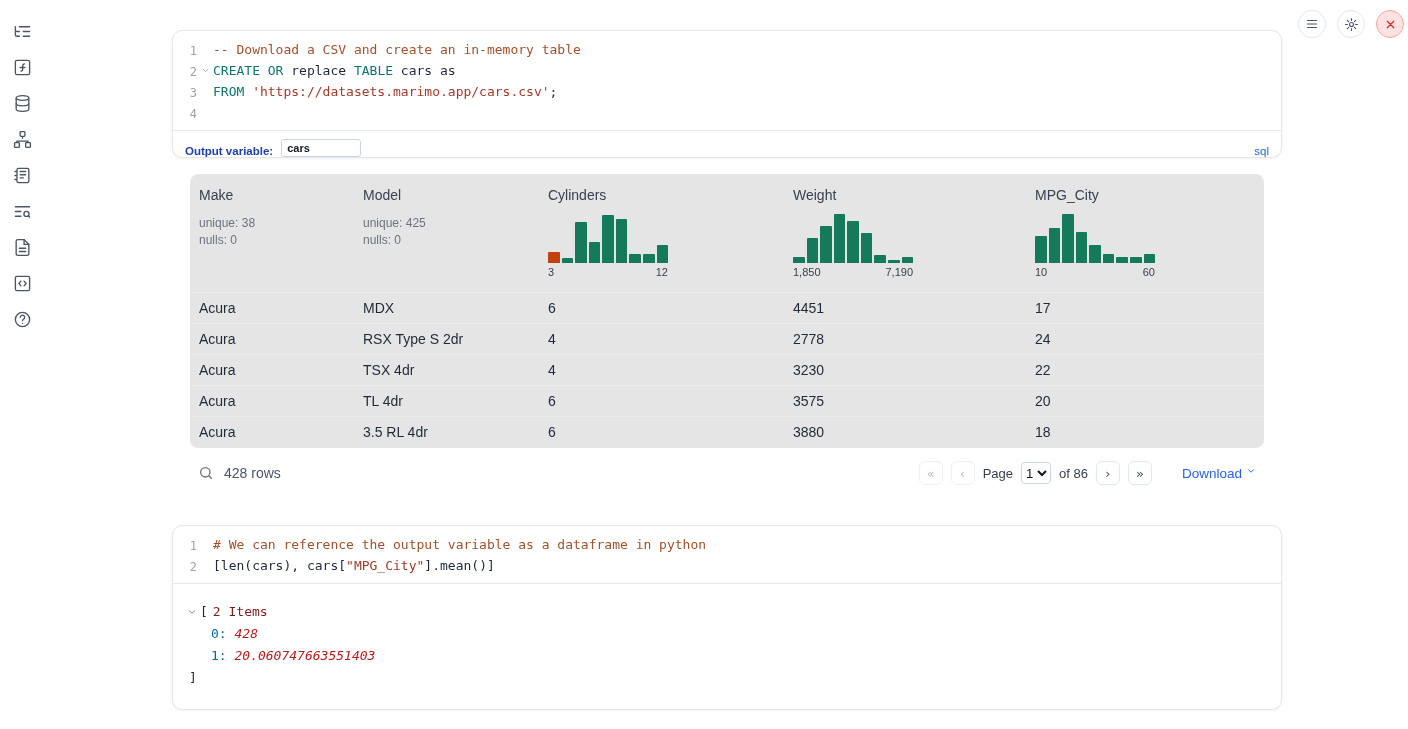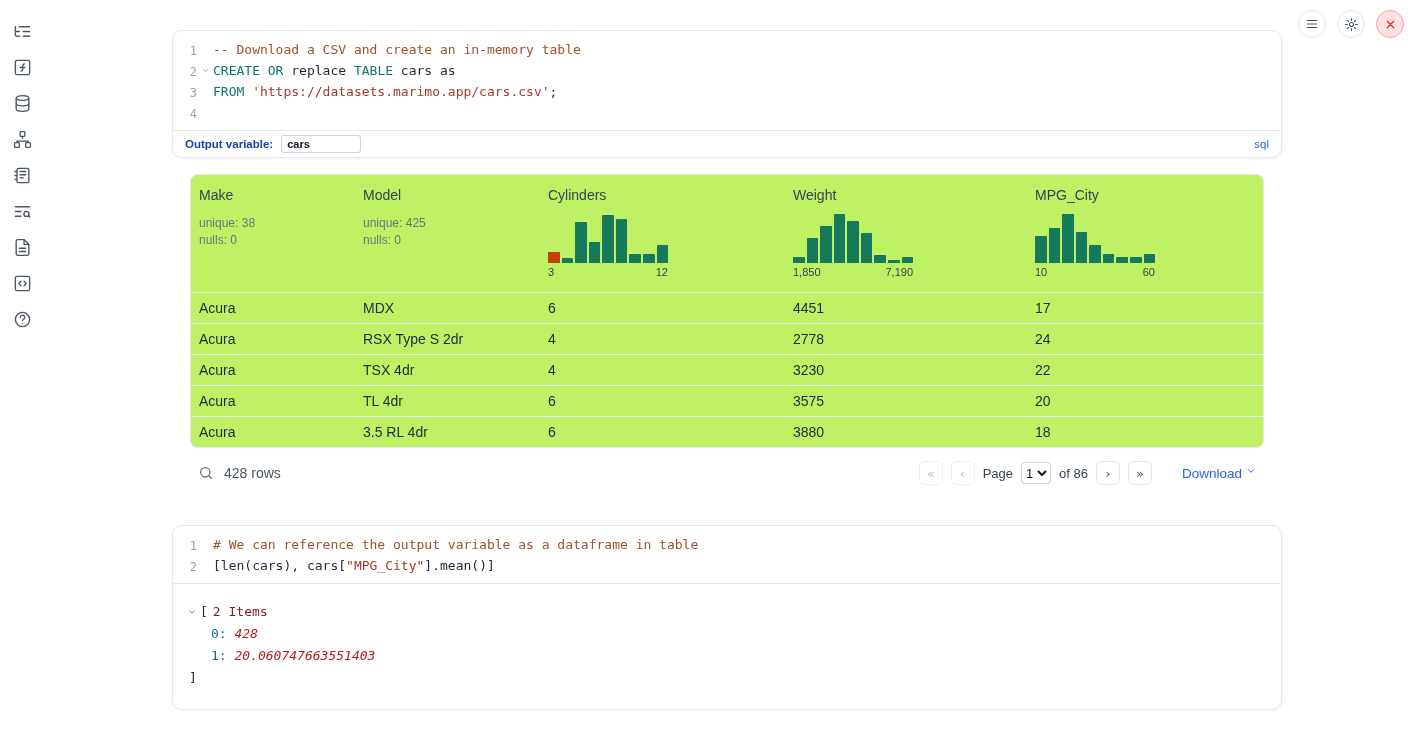--- a/index.html
+++ b/index.html
@@ -42,32 +42,32 @@
   .code-line { display:flex; align-items:flex-start; }
   .line-num { width:24px; flex:none; text-align:right; color:#9ca3af; font-size:12px; padding-top:1px; }
   .fold { width:16px; flex:none; display:flex; justify-content:center; color:#9ca3af; padding-top:5px; }
   .code-text { white-space:pre; }
   .tok-plain   { color:#1f2937; }
   .tok-kw      { color:#0e766e; }
   .tok-comment { color:#a3512b; }
   .tok-str     { color:#a33a2a; }
 
   .cell-footer {
-    border-top:1px solid #e5e7eb; height:27px; display:flex; align-items:center; padding:0 12px;
+    border-top:1px solid #e5e7eb; height:27px; display:flex; align-items:flex-end; padding:0 12px;
   }
   .outvar-label { font-size:11.5px; font-weight:700; color:#1e40af; }
   .outvar-input {
     margin-left:8px; width:80px; height:18px; border:1px solid #cbd5e1; border-radius:3px;
     font-family:"Liberation Sans", sans-serif; font-size:11px; font-weight:700; color:#111827; padding:0 5px;
   }
   .lang-badge { margin-left:auto; font-size:11.5px; color:#2563eb; }
 
   
   .table-section { margin-top:16px; padding:0 18px; }
-  .table-card { border:1px solid #e5e7eb; border-radius:8px; overflow:hidden; background:#bef264; }
+  .table-card { border:1px solid #e5e7eb; border-radius:8px; overflow:hidden; background:#e5e5e5; }
   .thead, .trow { display:grid; grid-template-columns:164px 185px 245px 242px 1fr; }
   .thead { padding:8px 0 10px; }
   .th { padding:4px 8px; }
   .th-name { font-size:14px; font-weight:500; color:#374151; }
   .th-stats { margin-top:12px; font-size:12px; color:#6b7280; line-height:17px; }
   .hist { margin-top:8px; width:120px; }
   .hist-bars { display:flex; align-items:flex-end; gap:2px; height:52px; }
   .hist-bar { flex:1; background:#15795b; border-radius:1px 1px 0 0; }
   .hist-bar.orange { background:#c2410c; }
   .hist-axis { display:flex; justify-content:space-between; font-size:11px; color:#374151; margin-top:3px; }
@@ -364,21 +364,21 @@
         </button>
       </div>
     </div>
   </section>
 
   <section class="cell py-cell">
     <div class="code-area" id="py-code">
         <div class="code-line">
           <span class="line-num">1</span>
           <span class="fold"></span>
-          <span class="code-text"><span class="tok-comment"># We can reference the output variable as a dataframe in table</span></span>
+          <span class="code-text"><span class="tok-comment"># We can reference the output variable as a dataframe in python</span></span>
         </div>
         <div class="code-line">
           <span class="line-num">2</span>
           <span class="fold"></span>
           <span class="code-text"><span class="tok-plain">[len(cars), cars[</span><span class="tok-str">"MPG_City"</span><span class="tok-plain">].mean()]</span></span>
         </div>
       </div>
     <div class="output-area">
       <div class="tree-open">
         <span class="tree-chevron">

